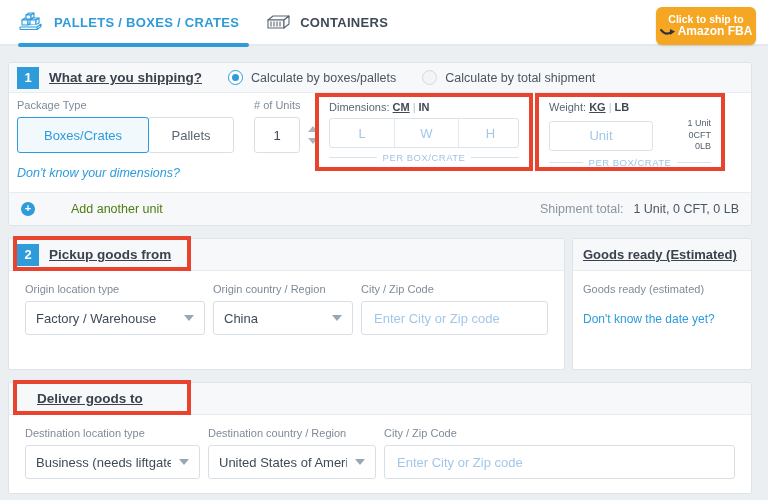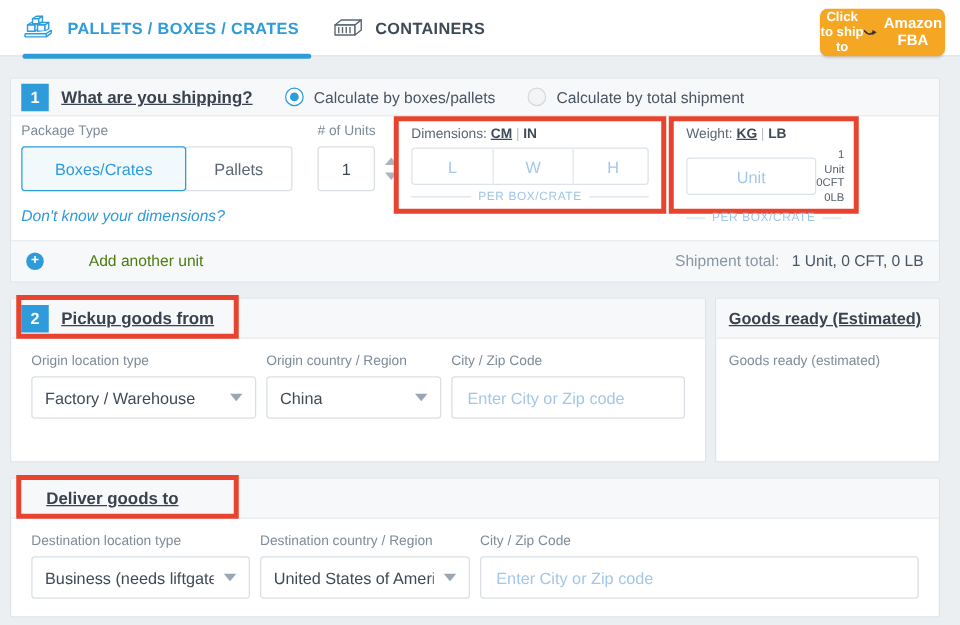--- a/index.html
+++ b/index.html
@@ -18,21 +18,21 @@
     background:#ffffff; border-bottom:2px solid #e6e9ec;
     display:flex; align-items:center; padding-left:18px;
   }
   .tab { display:flex; align-items:center; gap:8px; height:100%; cursor:pointer; position:relative; padding-right:26px; }
   .tab-label { font-weight:bold; font-size:13px; letter-spacing:.3px; color:#3f4a57; }
   .tab-active .tab-label { color:#2e9bdb; }
   .tab-underline { position:absolute; left:0; right:16px; bottom:-3px; height:4px; background:#2e9bdb; border-radius:2px; }
   .fba-btn {
     position:absolute; right:12px; top:7px; width:100px; height:38px;
     background:#f5a623; border:none; border-radius:6px; cursor:pointer;
-    display:flex; flex-direction:row; align-items:center; justify-content:center;
+    display:flex; flex-direction:column; align-items:center; justify-content:center;
     color:#ffffff; font-family:"Liberation Sans", sans-serif; line-height:1.15;
     box-shadow:0 1px 2px rgba(0,0,0,.15);
   }
   .fba-line1 { font-size:10.5px; font-weight:bold; }
   .fba-line2 { font-size:12px; font-weight:bold; display:flex; align-items:center; gap:3px; }
   
   .card { position:absolute; background:#ffffff; border:1px solid #dfe4e9; border-radius:2px; }
   .card-header {
     height:30px; background:#f6f8f9; border-bottom:1px solid #e8ecef;
     display:flex; align-items:center; padding-left:8px; position:relative;
@@ -69,21 +69,21 @@
     width:46px; height:36px; border:1px solid #d9dfe4; border-radius:3px;
     display:flex; align-items:center; justify-content:center; font-size:13px; color:#3f4a57;
   }
   .stepper { display:flex; flex-direction:column; margin-left:8px; gap:6px; }
   .step-arrow { width:0; height:0; border-left:5px solid transparent; border-right:5px solid transparent; cursor:pointer; }
   .step-up { border-bottom:6px solid #aab4bf; }
   .step-down { border-top:6px solid #aab4bf; }
   
   .red-group { position:absolute; top:0; border:4px solid #e8432e; background:#fff; padding:4px 10px 2px 10px; }
   #dims-group { left:306px; width:218px; height:78px; }
-  #weight-group { left:526px; width:152px; height:78px; }
+  #weight-group { left:526px; width:190px; height:78px; }
   .unit-row { font-size:11px; color:#5a6672; margin-bottom:5px; white-space:nowrap; }
   .unit-sel { color:#3f4a57; font-weight:bold; text-decoration:underline; }
   .unit-sep { color:#b6bfc9; margin:0 3px; }
   .unit-alt { color:#3f4a57; font-weight:bold; }
   .lwh-group { display:flex; border:1px solid #dce3e9; border-radius:3px; height:30px; }
   .lwh-input {
     width:64px; border:none; outline:none; text-align:center; font-size:13px;
     font-family:"Liberation Sans", sans-serif; color:#3f4a57; background:transparent;
   }
   .lwh-input + .lwh-input { border-left:1px solid #e2e8ed; }
@@ -307,20 +307,21 @@
       </div>
     </div>
   </div>
 
   <div class="card" id="goods-card">
     <div class="card-header goods-header">
       <span class="card-title goods-title">Goods ready (Estimated)</span>
     </div>
     <div class="goods-body">
       <div class="field-label">Goods ready (estimated)</div>
+      <span class="date-link">Don't know the date yet?</span>
     </div>
   </div>
 
   <div class="card" id="card3">
     <div class="card-header hdr32">
       <span class="card-title title-noband">Deliver goods to</span>
       <div class="red-hdr-box"></div>
     </div>
     <div class="form-row">
       <div class="form-col" style="width:175px;">

